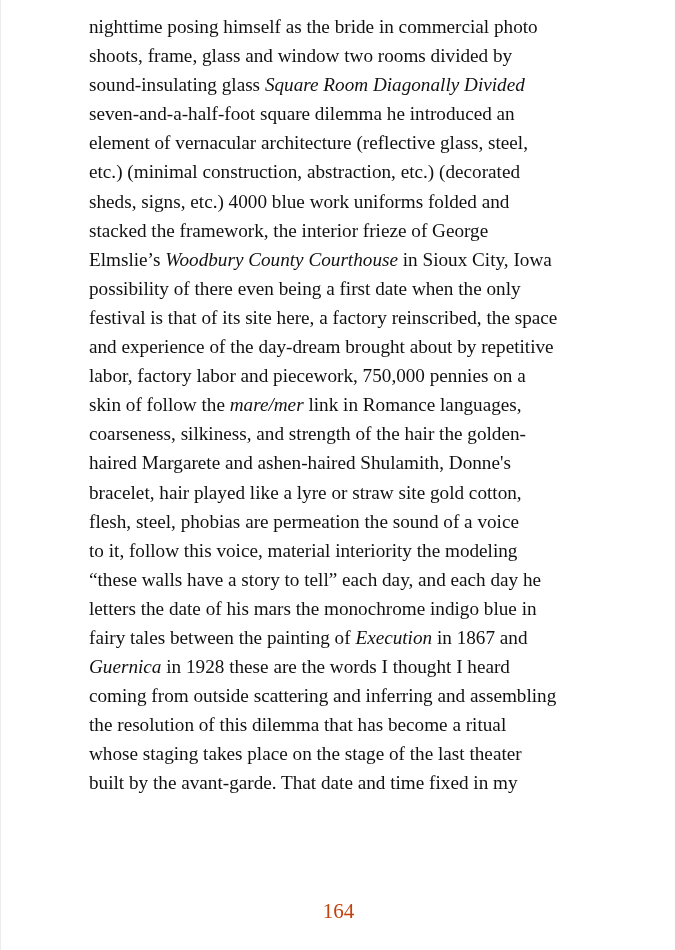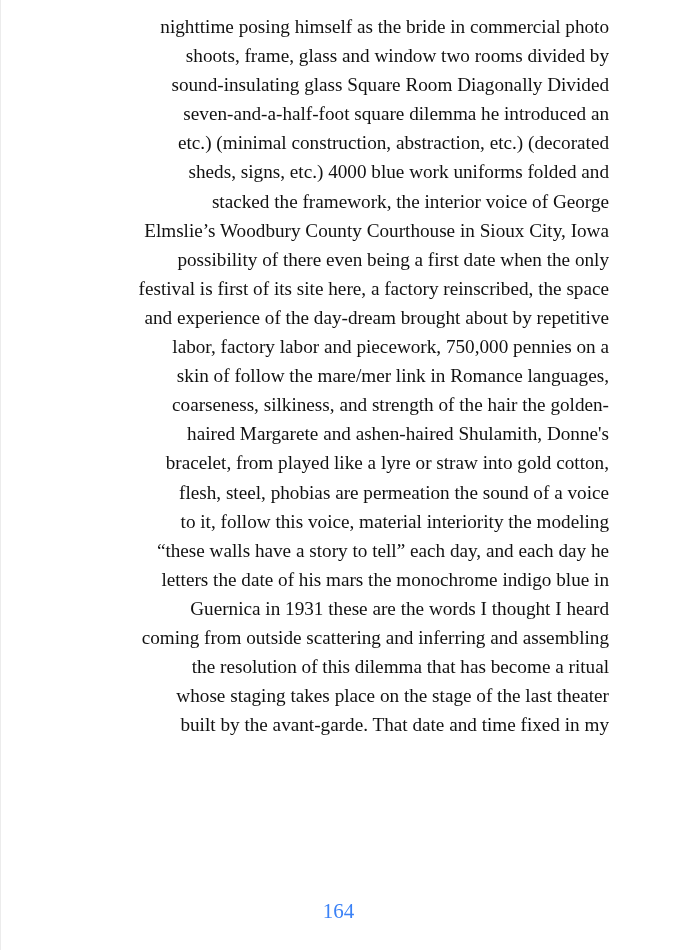--- a/index.html
+++ b/index.html
@@ -21,59 +21,61 @@
       top: 12px;
       width: 520px;
       font-family: "Liberation Serif", "DejaVu Serif", serif;
       font-size: 19.2px;
       line-height: 29.1px;
       color: #111111;
     }
     .line {
       display: block;
       white-space: nowrap;
-      text-align: right;
     }
     .line span.it {
+      font-style: italic;
     }
     .page-number {
       position: absolute;
       left: 0;
       width: 675px;
       top: 899px;
       text-align: center;
       font-family: "Liberation Serif", "DejaVu Serif", serif;
       font-size: 21px;
-      color: #3b82f6;
+      color: #c2410c;
     }
   </style>
 </head>
 <body>
 
 <div class="page-body" id="page-body">
     <span class="line"><span>nighttime posing himself as the bride in commercial photo</span></span>
     <span class="line"><span>shoots, frame, glass and window two rooms divided by</span></span>
     <span class="line"><span>sound-insulating glass </span><span class="it">Square Room Diagonally Divided</span></span>
     <span class="line"><span>seven-and-a-half-foot square dilemma he introduced an</span></span>
+    <span class="line"><span>element of vernacular architecture (reflective glass, steel,</span></span>
     <span class="line"><span>etc.) (minimal construction, abstraction, etc.) (decorated</span></span>
     <span class="line"><span>sheds, signs, etc.) 4000 blue work uniforms folded and</span></span>
-    <span class="line"><span>stacked the framework, the interior voice of George</span></span>
+    <span class="line"><span>stacked the framework, the interior frieze of George</span></span>
     <span class="line"><span>Elmslie’s </span><span class="it">Woodbury County Courthouse</span><span> in Sioux City, Iowa</span></span>
     <span class="line"><span>possibility of there even being a first date when the only</span></span>
-    <span class="line"><span>festival is first of its site here, a factory reinscribed, the space</span></span>
+    <span class="line"><span>festival is that of its site here, a factory reinscribed, the space</span></span>
     <span class="line"><span>and experience of the day-dream brought about by repetitive</span></span>
     <span class="line"><span>labor, factory labor and piecework, 750,000 pennies on a</span></span>
     <span class="line"><span>skin of follow the </span><span class="it">mare/mer</span><span> link in Romance languages,</span></span>
     <span class="line"><span>coarseness, silkiness, and strength of the hair the golden-</span></span>
     <span class="line"><span>haired Margarete and ashen-haired Shulamith, Donne's</span></span>
-    <span class="line"><span>bracelet, from played like a lyre or straw into gold cotton,</span></span>
+    <span class="line"><span>bracelet, hair played like a lyre or straw site gold cotton,</span></span>
     <span class="line"><span>flesh, steel, phobias are permeation the sound of a voice</span></span>
     <span class="line"><span>to it, follow this voice, material interiority the modeling</span></span>
     <span class="line"><span>“these walls have a story to tell” each day, and each day he</span></span>
     <span class="line"><span>letters the date of his mars the monochrome indigo blue in</span></span>
-    <span class="line"><span class="it">Guernica</span><span> in 1931 these are the words I thought I heard</span></span>
+    <span class="line"><span>fairy tales between the painting of </span><span class="it">Execution</span><span> in 1867 and</span></span>
+    <span class="line"><span class="it">Guernica</span><span> in 1928 these are the words I thought I heard</span></span>
     <span class="line"><span>coming from outside scattering and inferring and assembling</span></span>
     <span class="line"><span>the resolution of this dilemma that has become a ritual</span></span>
     <span class="line"><span>whose staging takes place on the stage of the last theater</span></span>
     <span class="line"><span>built by the avant-garde. That date and time fixed in my</span></span>
   </div>
 
 <div class="page-number">164</div>
 
 </body></html>

